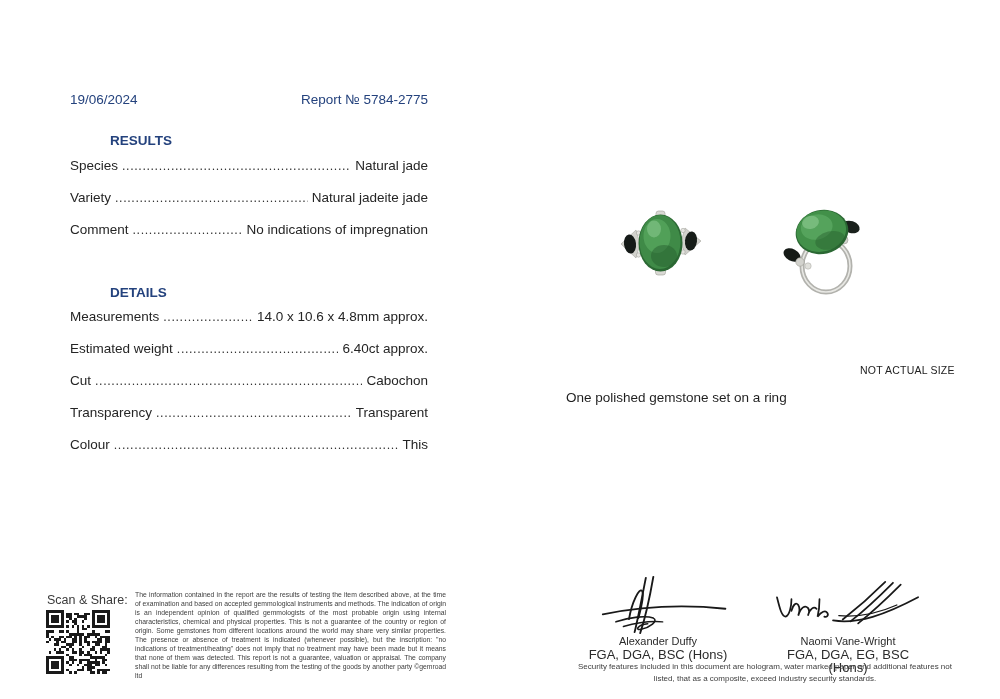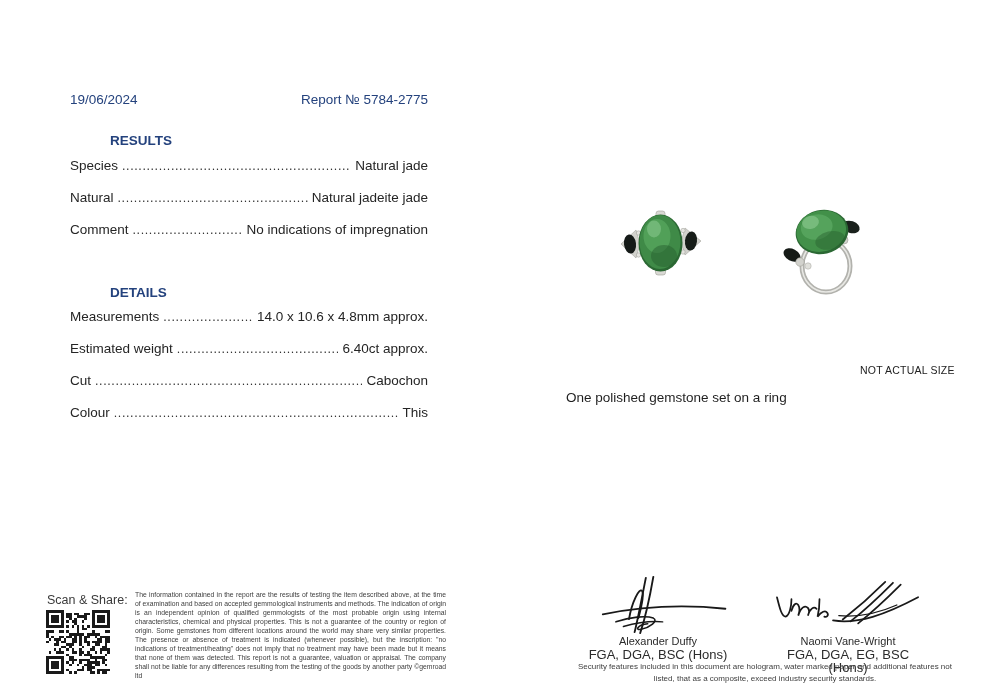--- a/index.html
+++ b/index.html
@@ -56,21 +56,21 @@
     </div>
 
     <h2 class="section-heading results-heading">RESULTS</h2>
 
     <div class="kv-row first-row">
       <span class="label">Species</span>
       <span class="dots"></span>
       <span class="value">Natural jade</span>
     </div>
     <div class="kv-row">
-      <span class="label">Natural</span>
+      <span class="label">Variety</span>
       <span class="dots"></span>
       <span class="value">Natural jadeite jade</span>
     </div>
     <div class="kv-row">
       <span class="label">Comment</span>
       <span class="dots"></span>
       <span class="value">No indications of impregnation</span>
     </div>
 
     <h2 class="section-heading details-heading">DETAILS</h2>
@@ -82,20 +82,25 @@
     </div>
     <div class="kv-row">
       <span class="label">Estimated weight</span>
       <span class="dots"></span>
       <span class="value">6.40ct approx.</span>
     </div>
     <div class="kv-row">
       <span class="label">Cut</span>
       <span class="dots"></span>
       <span class="value">Cabochon</span>
+    </div>
+    <div class="kv-row">
+      <span class="label">Transparency</span>
+      <span class="dots"></span>
+      <span class="value">Transparent</span>
     </div>
     <div class="kv-row">
       <span class="label">Colour</span>
       <span class="dots"></span>
       <span class="value">This</span>
     </div>
   </div>
 
   <svg class="ring1" width="95" height="80" viewBox="0 0 95 80">
 

